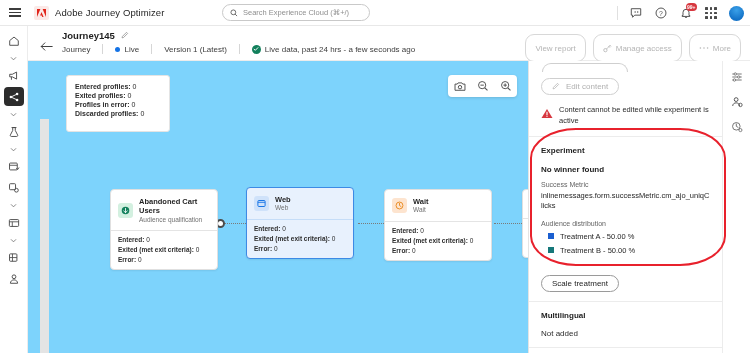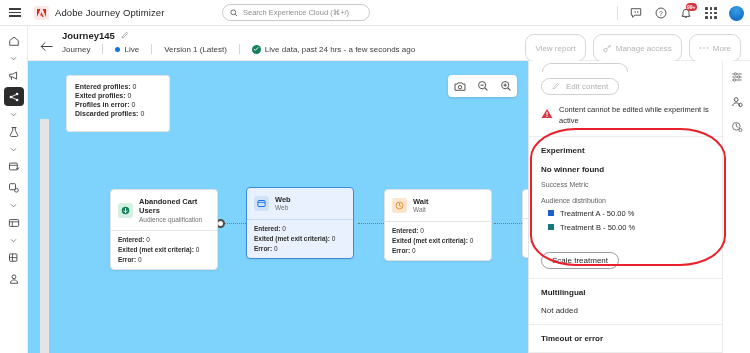--- a/index.html
+++ b/index.html
@@ -521,20 +521,21 @@
             </svg>
         </span>
         <span class="warn-text">Content cannot be edited while experiment is active</span>
       </div>
     </div>
 
     <div class="rp-sec">
       <div class="exp-h">Experiment</div>
       <div class="exp-w">No winner found</div>
       <div class="exp-lbl">Success Metric</div>
+      <div class="exp-val">inlinemessages.form.successMetric.cm_ajo_uniqClicks</div>
       <div class="dist-lbl">Audience distribution</div>
       <div class="dist-row">
         <span class="swatch" style="background:#1b5fd0;"></span>
         <span class="dist-txt">Treatment A - 50.00 %</span>
       </div>
       <div class="dist-row">
         <span class="swatch" style="background:#16787a;"></span>
         <span class="dist-txt">Treatment B - 50.00 %</span>
       </div>
       <div class="btn-pill enabled" style="margin-top:20px;">

